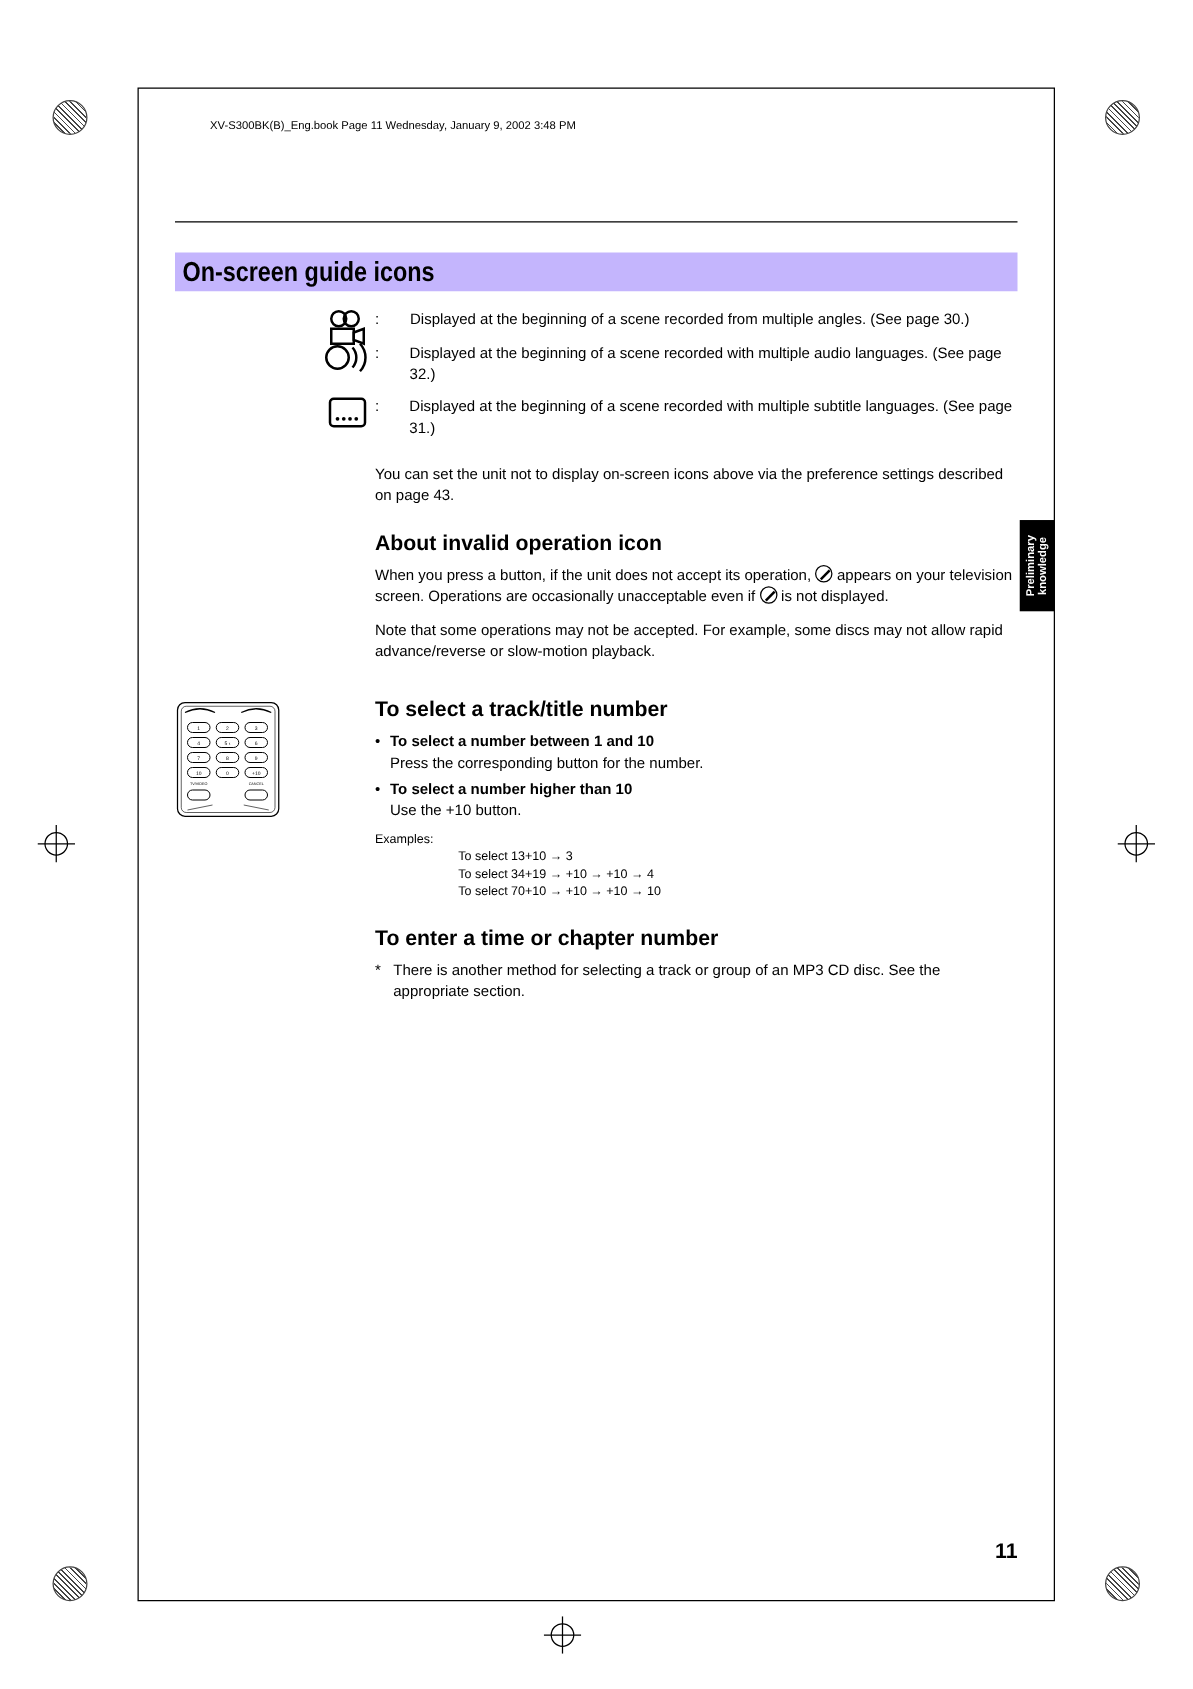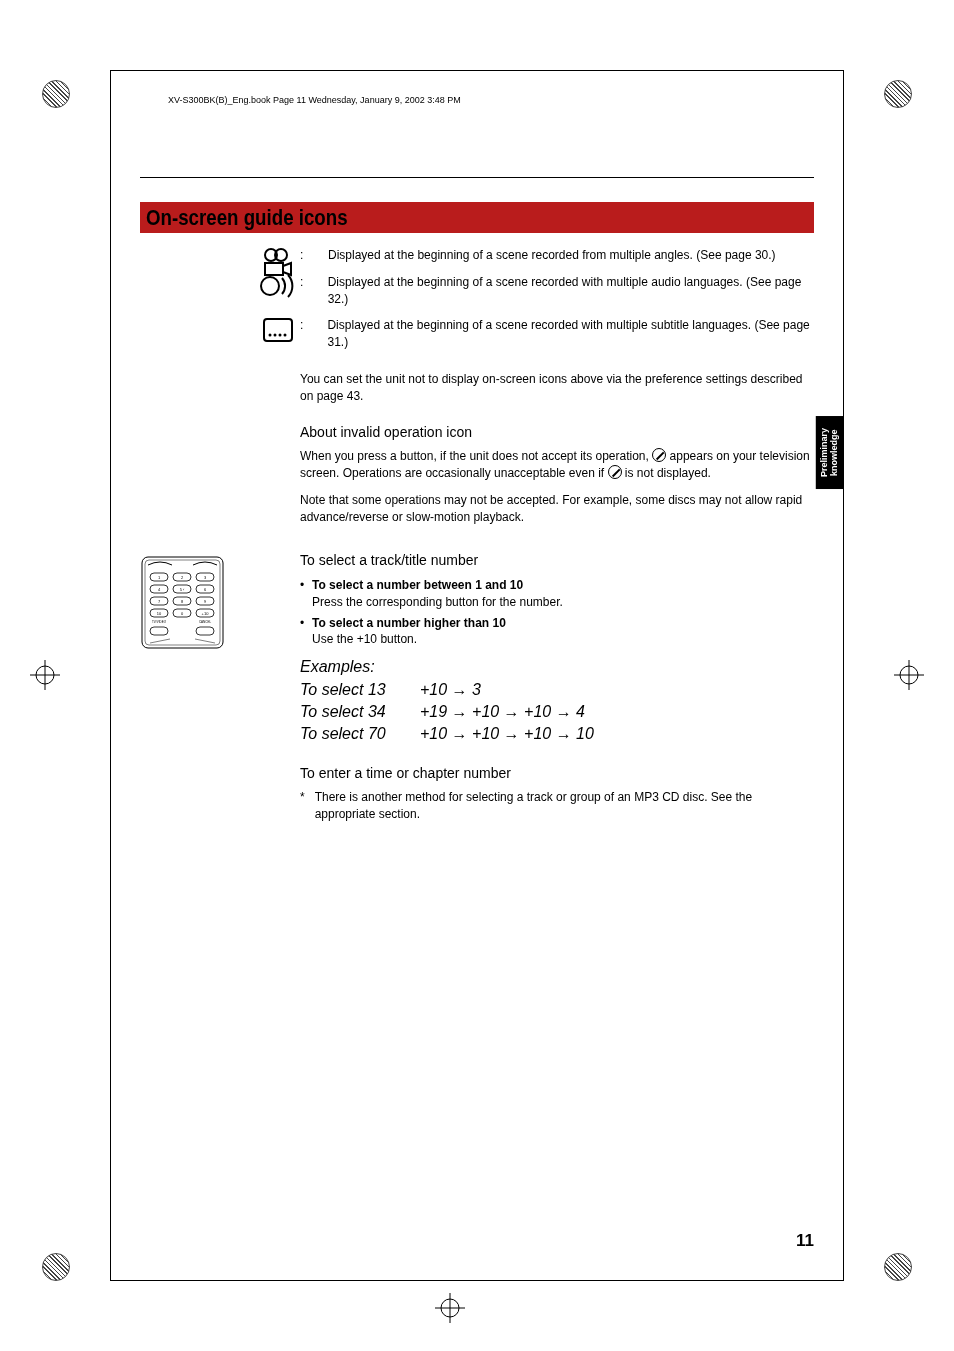--- a/index.html
+++ b/index.html
@@ -45,21 +45,21 @@
     margin-bottom: 40px;
     margin-left: 28px;
   }
   .top-right-label {
     text-align: right;
     font-size: 11px;
     margin-bottom: 6px;
   }
   hr.thin { border: none; border-top: 1px solid #000; margin: 0 0 10px 0; }
   .section-header {
-    background: #b91c1c;
+    background: #c4b5fd;
     padding: 3px 6px 2px 6px;
     margin-bottom: 14px;
   }
   .section-title {
     font-family: "Arial Narrow", Arial, sans-serif;
     font-size: 22px;
     font-weight: bold;
     transform: scaleX(0.85);
     transform-origin: left;
   }
@@ -80,45 +80,44 @@
     text-align: center;
   }
   .icon-row .desc {
     margin-left: 14px;
   }
   .colon-indent {
     display: flex;
   }
   .colon-indent .colon { width: 14px; }
   .subhead {
-    font-weight: normal;
-    font-size: 14px;
+    font-weight: bold;
+    font-size: 17px;
     margin: 18px 0 6px 0;
   }
   ul.bullets {
     list-style: none;
     padding: 0;
     margin: 6px 0;
   }
   ul.bullets li {
     position: relative;
     padding-left: 12px;
     margin-bottom: 4px;
   }
   ul.bullets li::before {
     content: "•";
     position: absolute;
     left: 0;
   }
   .examples-table {
     margin-top: 8px;
-    font-size: 16px;
-    font-style: italic;
-  }
-  .examples-table .row { display: flex; }
+    font-size: 10px;
+  }
+  .examples-table .row { display: flex; text-align: right; }
   .examples-table .col1 { width: 120px; }
   .examples-table .col2 { }
   .side-tab {
     position: absolute;
     right: 110px;
     top: 416px;
     background: #000;
     color: #fff;
     writing-mode: vertical-rl;
     transform: rotate(180deg);

